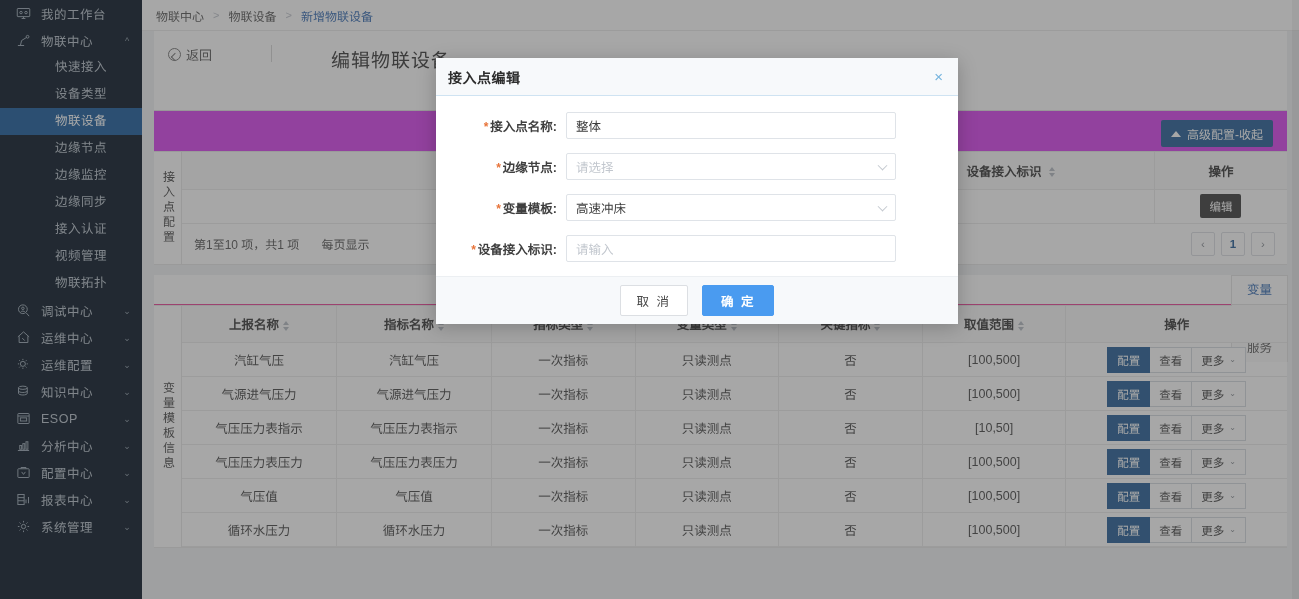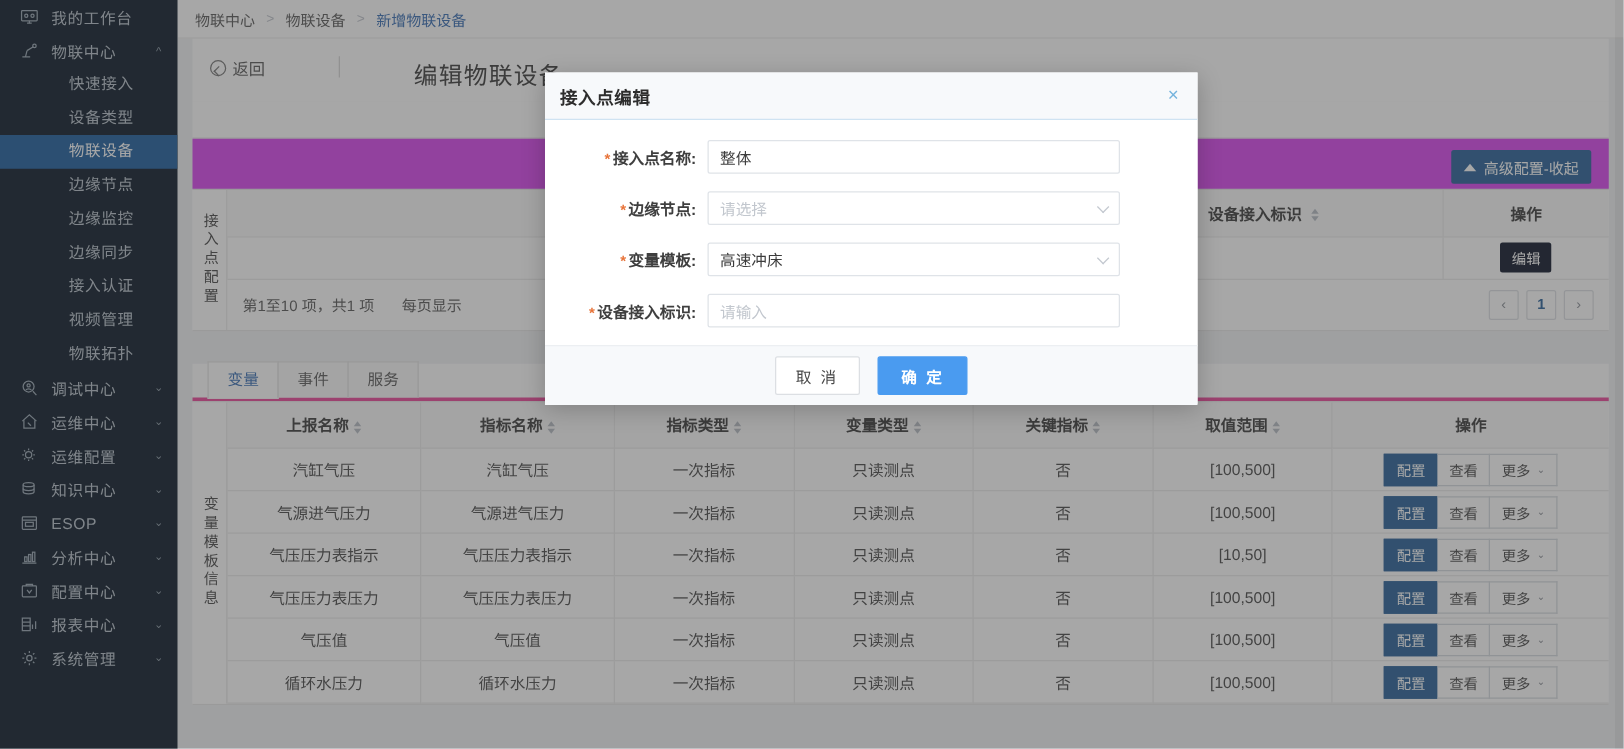--- a/index.html
+++ b/index.html
@@ -176,21 +176,21 @@
   }
   .sorter i {
     width: 0; height: 0; display: block;
     border-left: 3.5px solid transparent;
     border-right: 3.5px solid transparent;
   }
   .sorter i.up { border-bottom: 4px solid #b6bcc4; margin-bottom: 2px; }
   .sorter i.dn { border-top: 4px solid #b6bcc4; }
 
   .btn-primary-sm {
-    background: #0f172a; color: #fff; border: none; border-radius: 2px;
+    background: #404040; color: #fff; border: none; border-radius: 2px;
     font-size: 11.5px; padding: 4px 9px; cursor: pointer;
   }
   .btn-group { display: inline-flex; align-items: stretch; }
   .btn-group .seg {
     font-size: 11.5px; padding: 4px 9px; cursor: pointer;
     border: 1px solid #d6dbe0; border-left: none;
     background: #fff; color: #4a4a4a;
     display: flex; align-items: center;
   }
   .btn-group .seg.first {
@@ -212,22 +212,23 @@
     min-width: 24px; height: 24px; margin-left: 6px;
     border: 1px solid #dcdfe3; background: #fff;
     display: flex; align-items: center; justify-content: center;
     font-size: 11.5px; color: #8c9198; border-radius: 2px; cursor: pointer;
   }
   .pg.num { color: #2a6299; font-weight: bold; }
 
   .subtabs {
     display: flex; align-items: flex-end; height: 30px;
     padding-left: 12px; background: #fff;
-    border-bottom: 3px solid #ec4899;
-    margin-top: 26px;
+    border-bottom: 1px solid #ec4899;
+    margin-top: 10px;
+    flex-direction: column;
   }
 
   
   .overlay {
     position: absolute; left: 0; top: 0;
     width: 1299px; height: 599px;
     background: rgba(60,60,60,0.45);
     z-index: 50;
   }
   .modal {

